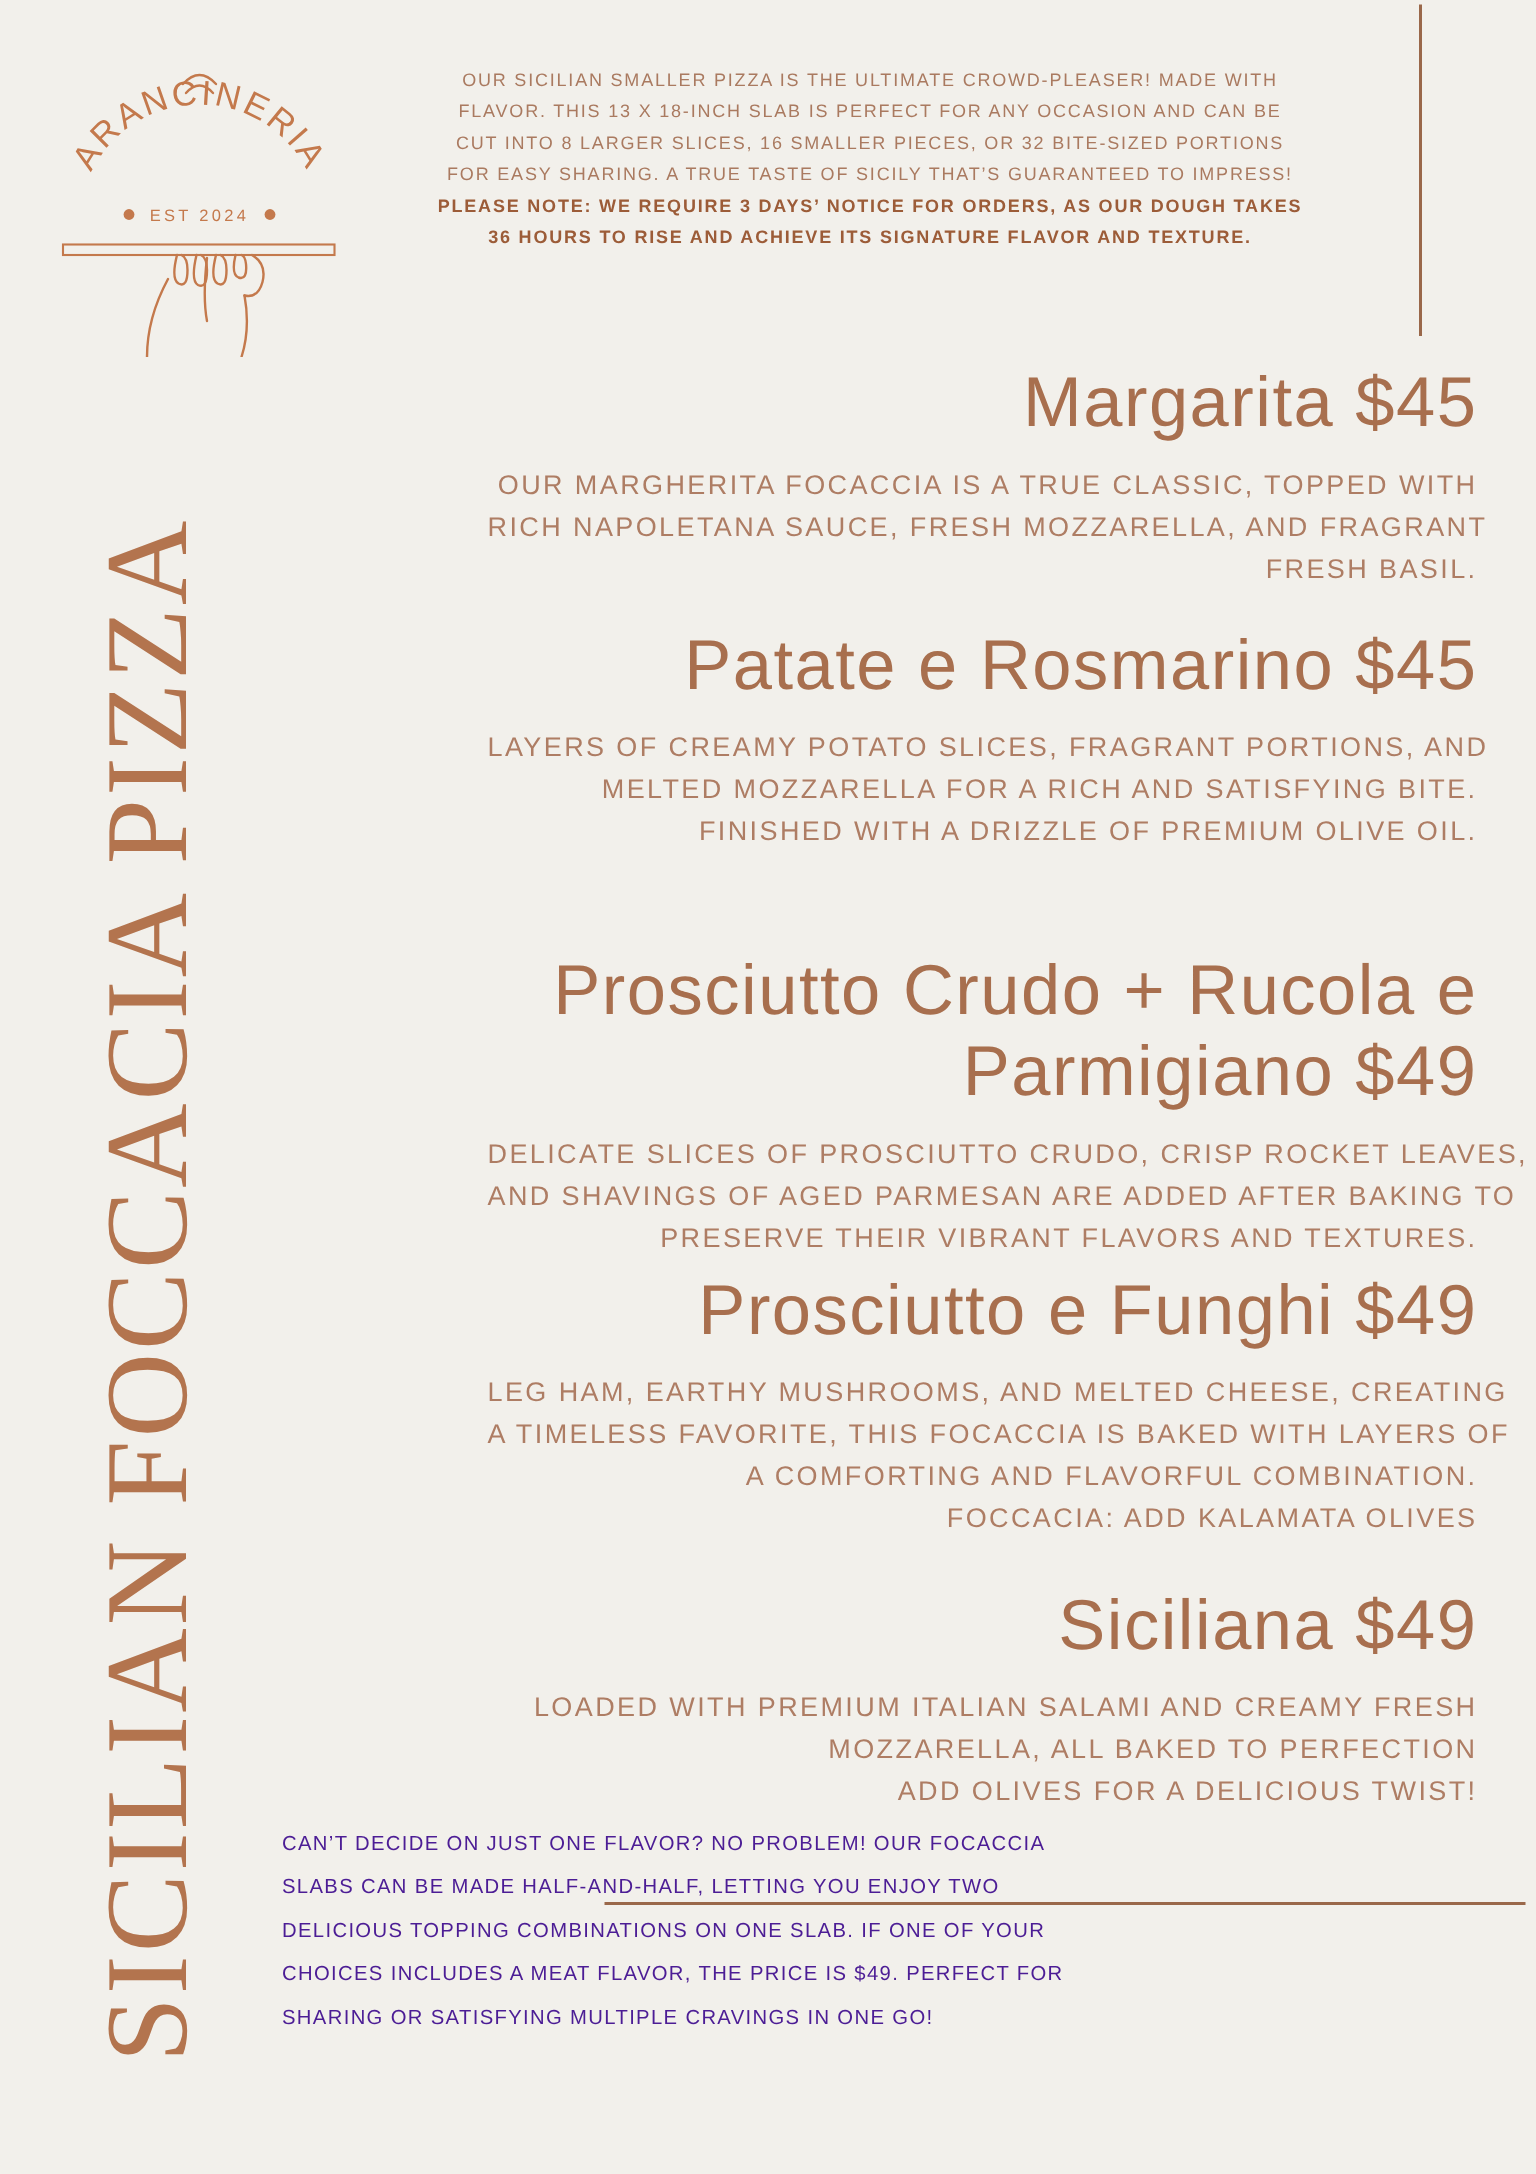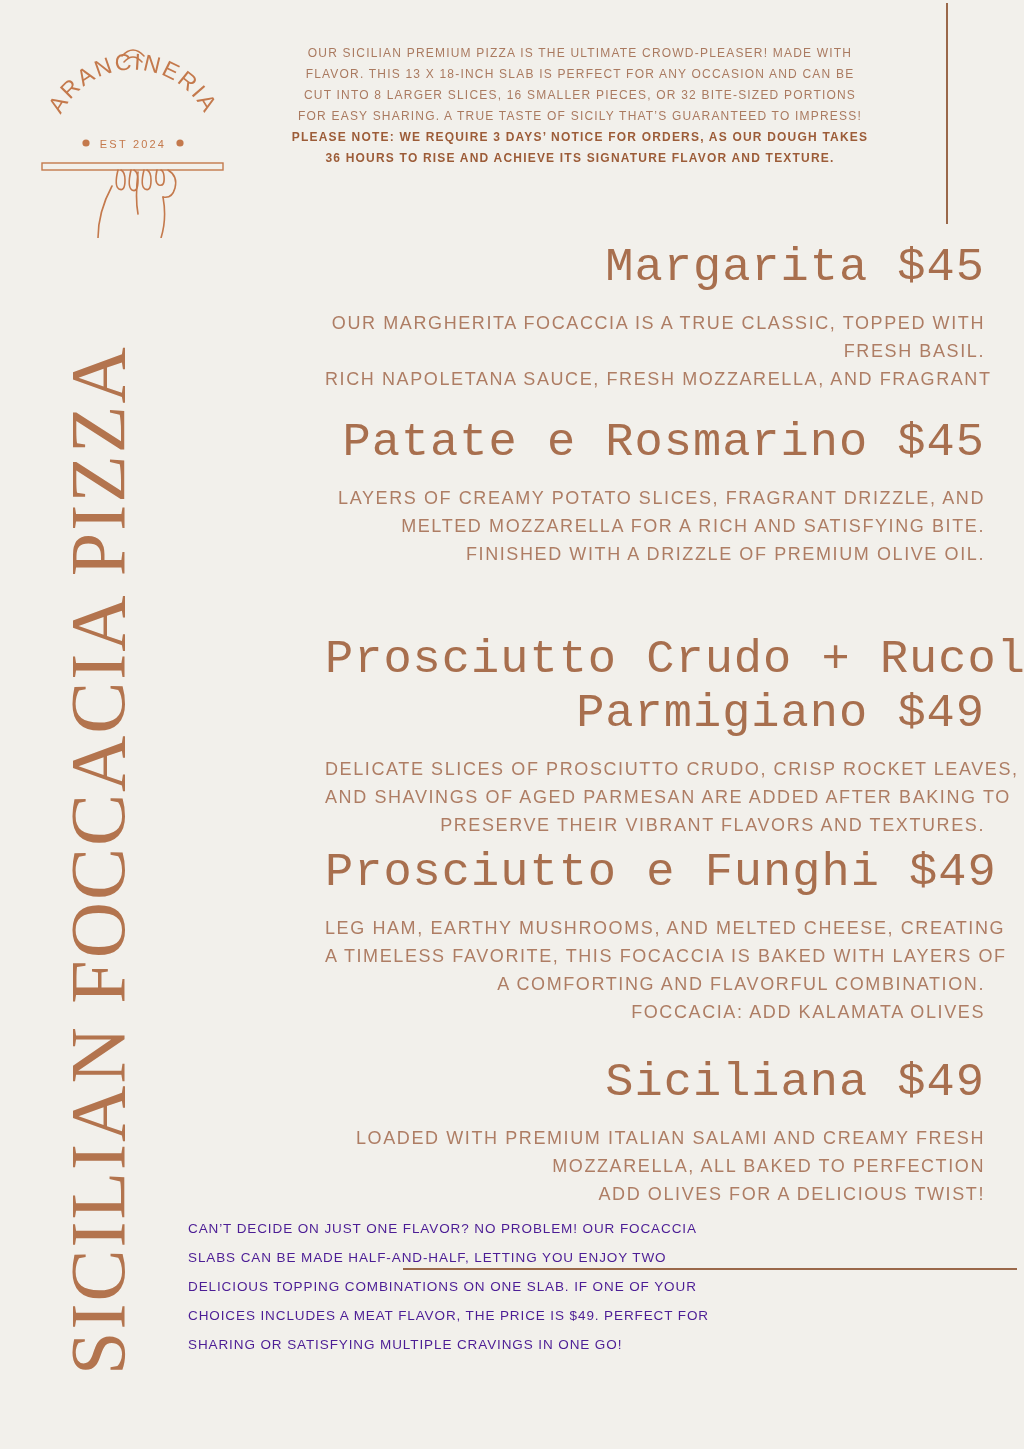--- a/index.html
+++ b/index.html
@@ -27,21 +27,21 @@
     position:absolute;left:50px;top:1392px;width:1064px;
     transform:rotate(-90deg);transform-origin:0 0;
     text-align:center;white-space:nowrap;
     font-family:"Liberation Serif","DejaVu Serif",serif;
     font-size:78px;line-height:96px;letter-spacing:2px;
     color:#b3744e;
   }
   
   .item{position:absolute;right:39px;width:660px;text-align:right;}
   .item .heading{
-    font-family:Liberation Mono, monospace;
+    font-family:Liberation Sans, sans-serif;
     font-size:47px;line-height:54px;letter-spacing:1px;
     color:#a86f4e;white-space:nowrap;
   }
   .item .desc{margin-top:14px;}
   .item .desc .line{
     font-size:18px;line-height:28px;letter-spacing:1.6px;
     color:#ae7d64;white-space:nowrap;
   }
   .item1{top:241px;} .item2{top:416px;} .item3{top:605px;margin-top:28px;}
   .item4{top:846px;} .item5{top:1056px;}
@@ -89,45 +89,45 @@
       <textPath href="#brandArc" startOffset="50%" text-anchor="middle">ARANCINERIA</textPath>
     </text>
 
     <circle cx="52" cy="107" r="3.6" fill="#c4794c"></circle>
     <circle cx="146" cy="107" r="3.6" fill="#c4794c"></circle>
     <text x="99" y="111.5" text-anchor="middle" font-family="Liberation Sans, DejaVu Sans, sans-serif" font-size="11" letter-spacing="2.2" fill="#c4794c">EST 2024</text>
   </svg>
 </div>
 
 <div class="intro">
-  <div class="line">OUR SICILIAN PREMIUM PIZZA IS THE ULTIMATE CROWD-PLEASER! MADE WITH</div>
+  <div class="line">OUR SICILIAN SMALLER PIZZA IS THE ULTIMATE CROWD-PLEASER! MADE WITH</div>
   <div class="line">FLAVOR. THIS 13 X 18-INCH SLAB IS PERFECT FOR ANY OCCASION AND CAN BE</div>
   <div class="line">CUT INTO 8 LARGER SLICES, 16 SMALLER PIECES, OR 32 BITE-SIZED PORTIONS</div>
   <div class="line">FOR EASY SHARING. A TRUE TASTE OF SICILY THAT’S GUARANTEED TO IMPRESS!</div>
   <div class="line note">PLEASE NOTE: WE REQUIRE 3 DAYS’ NOTICE FOR ORDERS, AS OUR DOUGH TAKES</div>
   <div class="line note">36 HOURS TO RISE AND ACHIEVE ITS SIGNATURE FLAVOR AND TEXTURE.</div>
 </div>
 
 <div class="vrule"></div>
 
 <div class="side-title">SICILIAN FOCCACIA PIZZA</div>
 
 <div class="item item1">
   <div class="heading">Margarita $45</div>
   <div class="desc">
     <div class="line">OUR MARGHERITA FOCACCIA IS A TRUE CLASSIC, TOPPED WITH</div>
+    <div class="line">RICH NAPOLETANA SAUCE, FRESH MOZZARELLA, AND FRAGRANT</div>
     <div class="line">FRESH BASIL.</div>
-    <div class="line">RICH NAPOLETANA SAUCE, FRESH MOZZARELLA, AND FRAGRANT</div>
   </div>
 </div>
 
 <div class="item item2">
   <div class="heading">Patate e Rosmarino $45</div>
   <div class="desc">
-    <div class="line">LAYERS OF CREAMY POTATO SLICES, FRAGRANT DRIZZLE, AND</div>
+    <div class="line">LAYERS OF CREAMY POTATO SLICES, FRAGRANT PORTIONS, AND</div>
     <div class="line">MELTED MOZZARELLA FOR A RICH AND SATISFYING BITE.</div>
     <div class="line">FINISHED WITH A DRIZZLE OF PREMIUM OLIVE OIL.</div>
   </div>
 </div>
 
 <div class="item item3">
   <div class="heading">Prosciutto Crudo + Rucola e</div>
   <div class="heading">Parmigiano $49</div>
   <div class="desc">
     <div class="line">DELICATE SLICES OF PROSCIUTTO CRUDO, CRISP ROCKET LEAVES,</div>

